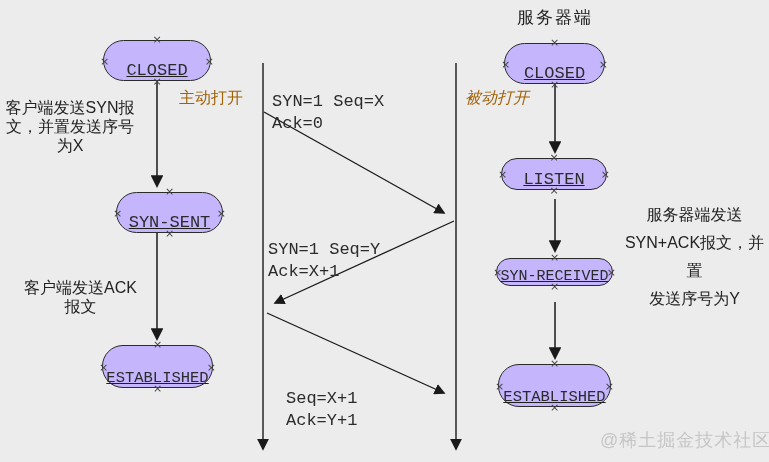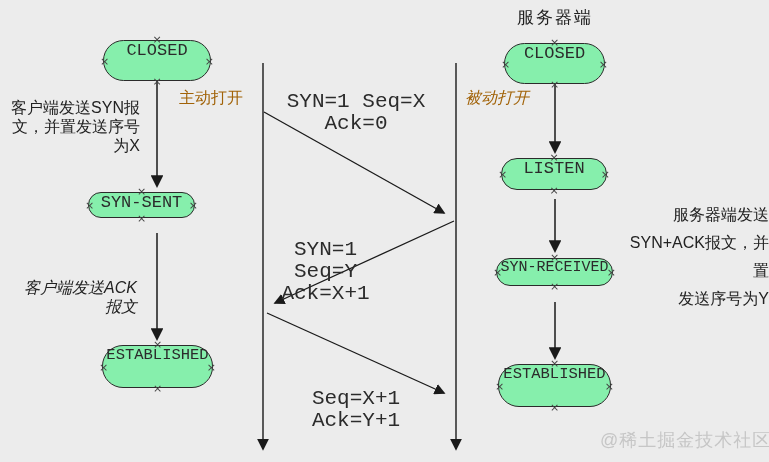--- a/index.html
+++ b/index.html
@@ -15,52 +15,53 @@
   .party-title{
     font-size:17px;
     letter-spacing:2px;
     text-align:center;
     width:110px;
   }
   .state{
     position:absolute;
     border:1.6px solid #2b2b2b;
     border-radius:21px;
-    background:#86efac;
-    display:flex;align-items:flex-start;justify-content:center;
+    background:#c4b5fd;
+    display:flex;align-items:flex-end;justify-content:center;
     box-sizing:border-box;
+    text-decoration:underline;
   }
   .state-label{
     font-family:"Liberation Mono","DejaVu Sans Mono",monospace;
     font-size:17px;
     color:#2b2b2b;
     white-space:nowrap;
   }
   .handle{
     position:absolute;
     font-size:11px;line-height:11px;
     color:#444;
     font-family:"DejaVu Sans",sans-serif;
   }
   .handle::before{content:"\00d7";}
   .h-top{top:-7px;left:50%;transform:translateX(-50%);}
   .h-bottom{bottom:-7px;left:50%;transform:translateX(-50%);}
   .h-left{left:-4px;top:50%;transform:translateY(-50%);}
   .h-right{right:-4px;top:50%;transform:translateY(-50%);}
   .msg-label{
     font-family:"Liberation Mono","DejaVu Sans Mono",monospace;
-    font-size:21px;
+    font-size:17px;
     color:#2b2b2b;
-    text-align:center;
+    text-align:left;
     white-space:pre-line;
     line-height:22px;
   }
   .cn-note{
     font-size:16px;
-    text-align:right;
+    text-align:center;
     white-space:pre-line;
     line-height:19px;
     color:#222;
   }
   .open-label{
     font-size:16px;
     color:#a16207;
     white-space:nowrap;
   }
   .watermark{
@@ -99,21 +100,21 @@
 
   <div class="abs party-title" style="left:500px;top:6px;">服务器端</div>
 
   <div class="state" style="left:103px;top:40px;width:108px;height:41px;">
     <span class="handle h-top"></span>
     <span class="handle h-bottom"></span>
     <span class="handle h-left"></span>
     <span class="handle h-right"></span>
     <span class="state-label">CLOSED</span>
   </div>
-  <div class="state" style="left:88px;top:192px;width:107px;height:26px;">
+  <div class="state" style="left:116px;top:192px;width:107px;height:41px;">
     <span class="handle h-top"></span>
     <span class="handle h-bottom"></span>
     <span class="handle h-left"></span>
     <span class="handle h-right"></span>
     <span class="state-label">SYN-SENT</span>
   </div>
   <div class="state" style="left:102px;top:345px;width:111px;height:43px;">
     <span class="handle h-top"></span>
     <span class="handle h-bottom"></span>
     <span class="handle h-left"></span>
@@ -154,21 +155,21 @@
   <div class="abs open-label" style="left:465px;top:88px;font-style:italic;">被动打开</div>
 
   <div class="abs msg-label" style="left:272px;top:91px;width:168px;">SYN=1 Seq=X Ack=0</div>
   <div class="abs msg-label" style="left:268px;top:225px;width:115px;margin-top:14px;">SYN=1 Seq=Y
 Ack=X+1</div>
   <div class="abs msg-label" style="left:286px;top:388px;width:140px;">Seq=X+1 Ack=Y+1</div>
 
   <div class="abs cn-note" style="left:0px;top:98px;width:140px;">客户端发送SYN报
 文，并置发送序号
 为X</div>
-  <div class="abs cn-note" style="left:2px;top:278px;width:135px;font-style:italic;">客户端发送ACK
+  <div class="abs cn-note" style="left:13px;top:278px;width:135px;">客户端发送ACK
 报文</div>
   <div class="abs cn-note" style="left:620px;top:201px;width:149px;line-height:28px;">服务器端发送
 SYN+ACK报文，并置
 发送序号为Y</div>
 
   <div class="abs watermark" style="left:600px;top:428px;color:#c6c6c6;">@稀土掘金技术社区</div>
 
 </div>
 
 </body></html>

